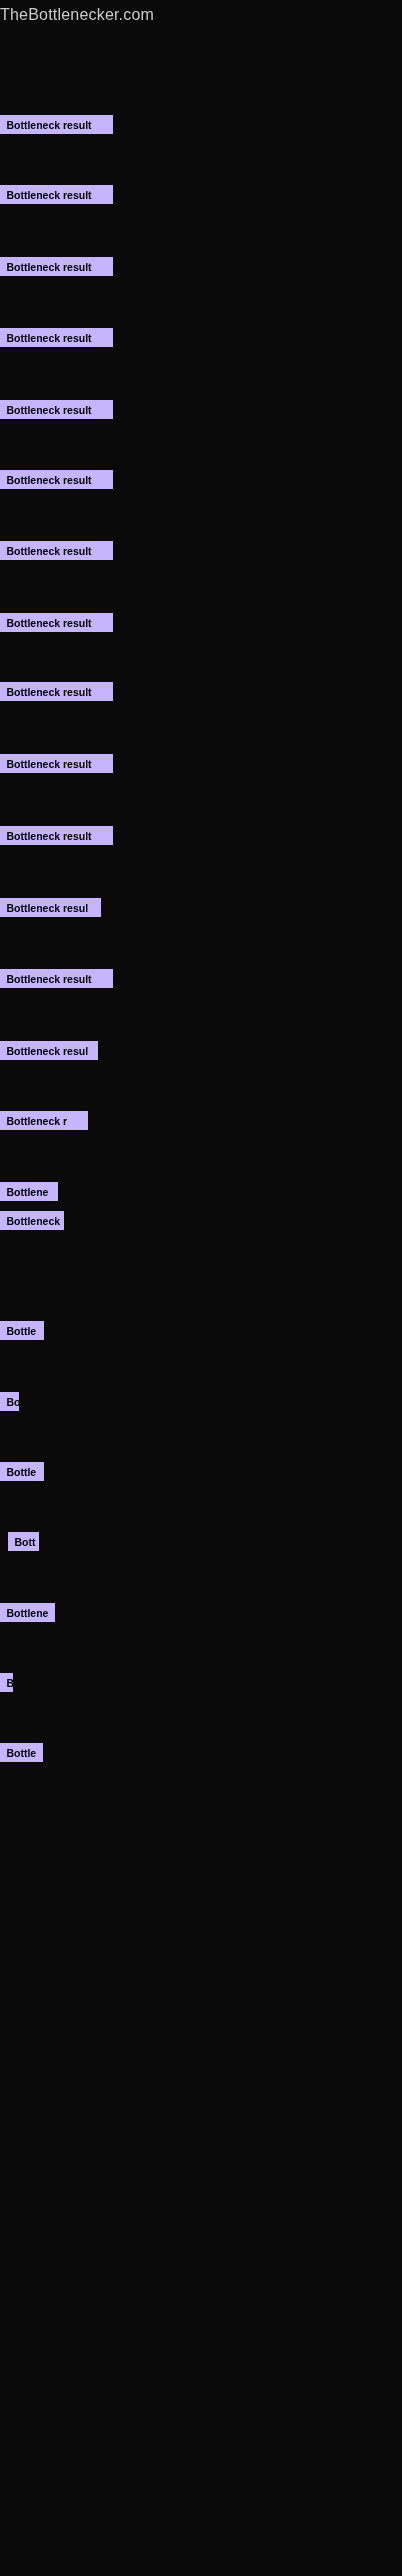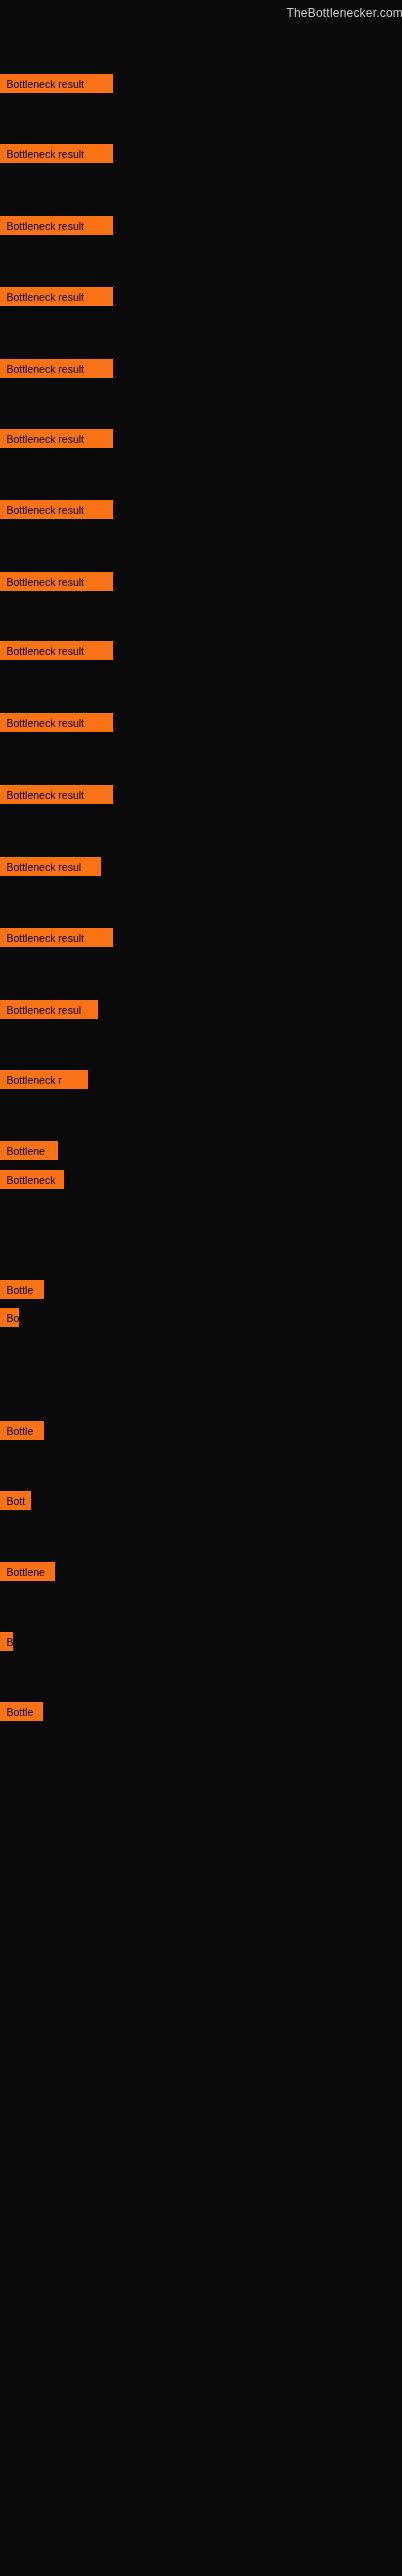--- a/index.html
+++ b/index.html
@@ -10,36 +10,37 @@
 
     body {
       background-color: #0a0a0a;
       width: 403px;
       min-height: 2576px;
       font-family: Arial, sans-serif;
       position: relative;
     }
 
     .site-title {
-      text-align: right;
+      text-align: left;
       color: #cccccc;
-      font-size: 12px;
+      font-size: 16px;
       padding: 6.4px 0 8px 0;
       letter-spacing: 0.2px;
     }
 
     .bottleneck-bar {
-      background-color: #f97316;
+      background-color: #c4b5fd;
       color: #000;
       font-size: 10.5px;
-      font-weight: normal;
+      font-weight: bold;
       padding: 3.2px 6.4px;
       display: inline-block;
       white-space: nowrap;
       overflow: hidden;
+      margin-top: 37px;
     }
   </style>
 </head>
 <body>
 
 <div class="site-title">TheBottlenecker.com</div>
 
 <div id="bars-container" style="position: relative; width: 403px; height: 1755px;">
 <div style="position: absolute; top: 46px; left: 0px;"><div class="bottleneck-bar" style="width: 113px;">Bottleneck result</div></div>
     <div style="position: absolute; top: 116px; left: 0px;"><div class="bottleneck-bar" style="width: 113px;">Bottleneck result</div></div>
@@ -52,20 +53,20 @@
     <div style="position: absolute; top: 613px; left: 0px;"><div class="bottleneck-bar" style="width: 113px;">Bottleneck result</div></div>
     <div style="position: absolute; top: 685px; left: 0px;"><div class="bottleneck-bar" style="width: 113px;">Bottleneck result</div></div>
     <div style="position: absolute; top: 757px; left: 0px;"><div class="bottleneck-bar" style="width: 113px;">Bottleneck result</div></div>
     <div style="position: absolute; top: 829px; left: 0px;"><div class="bottleneck-bar" style="width: 101px;">Bottleneck resul</div></div>
     <div style="position: absolute; top: 900px; left: 0px;"><div class="bottleneck-bar" style="width: 113px;">Bottleneck result</div></div>
     <div style="position: absolute; top: 972px; left: 0px;"><div class="bottleneck-bar" style="width: 98px;">Bottleneck resul</div></div>
     <div style="position: absolute; top: 1042px; left: 0px;"><div class="bottleneck-bar" style="width: 88px;">Bottleneck r</div></div>
     <div style="position: absolute; top: 1113px; left: 0px;"><div class="bottleneck-bar" style="width: 58px;">Bottlene</div></div>
     <div style="position: absolute; top: 1142px; left: 0px;"><div class="bottleneck-bar" style="width: 64px;">Bottleneck</div></div>
     <div style="position: absolute; top: 1252px; left: 0px;"><div class="bottleneck-bar" style="width: 44px;">Bottle</div></div>
-    <div style="position: absolute; top: 1280px; left: 0px;"><div class="bottleneck-bar" style="width: 19.3px;">Bo</div></div>
+    <div style="position: absolute; top: 1323px; left: 0px;"><div class="bottleneck-bar" style="width: 19.3px;">Bo</div></div>
     <div style="position: absolute; top: 1393px; left: 0px;"><div class="bottleneck-bar" style="width: 44px;">Bottle</div></div>
-    <div style="position: absolute; top: 1463px; left: 0px;"><div class="bottleneck-bar" style="width: 31px;">Bott</div></div>
+    <div style="position: absolute; top: 1463px; left: 8px;"><div class="bottleneck-bar" style="width: 31px;">Bott</div></div>
     <div style="position: absolute; top: 1534px; left: 0px;"><div class="bottleneck-bar" style="width: 55px;">Bottlene</div></div>
     <div style="position: absolute; top: 1604px; left: 0px;"><div class="bottleneck-bar" style="width: 11.3px;">B</div></div>
     <div style="position: absolute; top: 1674px; left: 0px;"><div class="bottleneck-bar" style="width: 43px;">Bottle</div></div>
   </div>
 
 
 </body></html>

